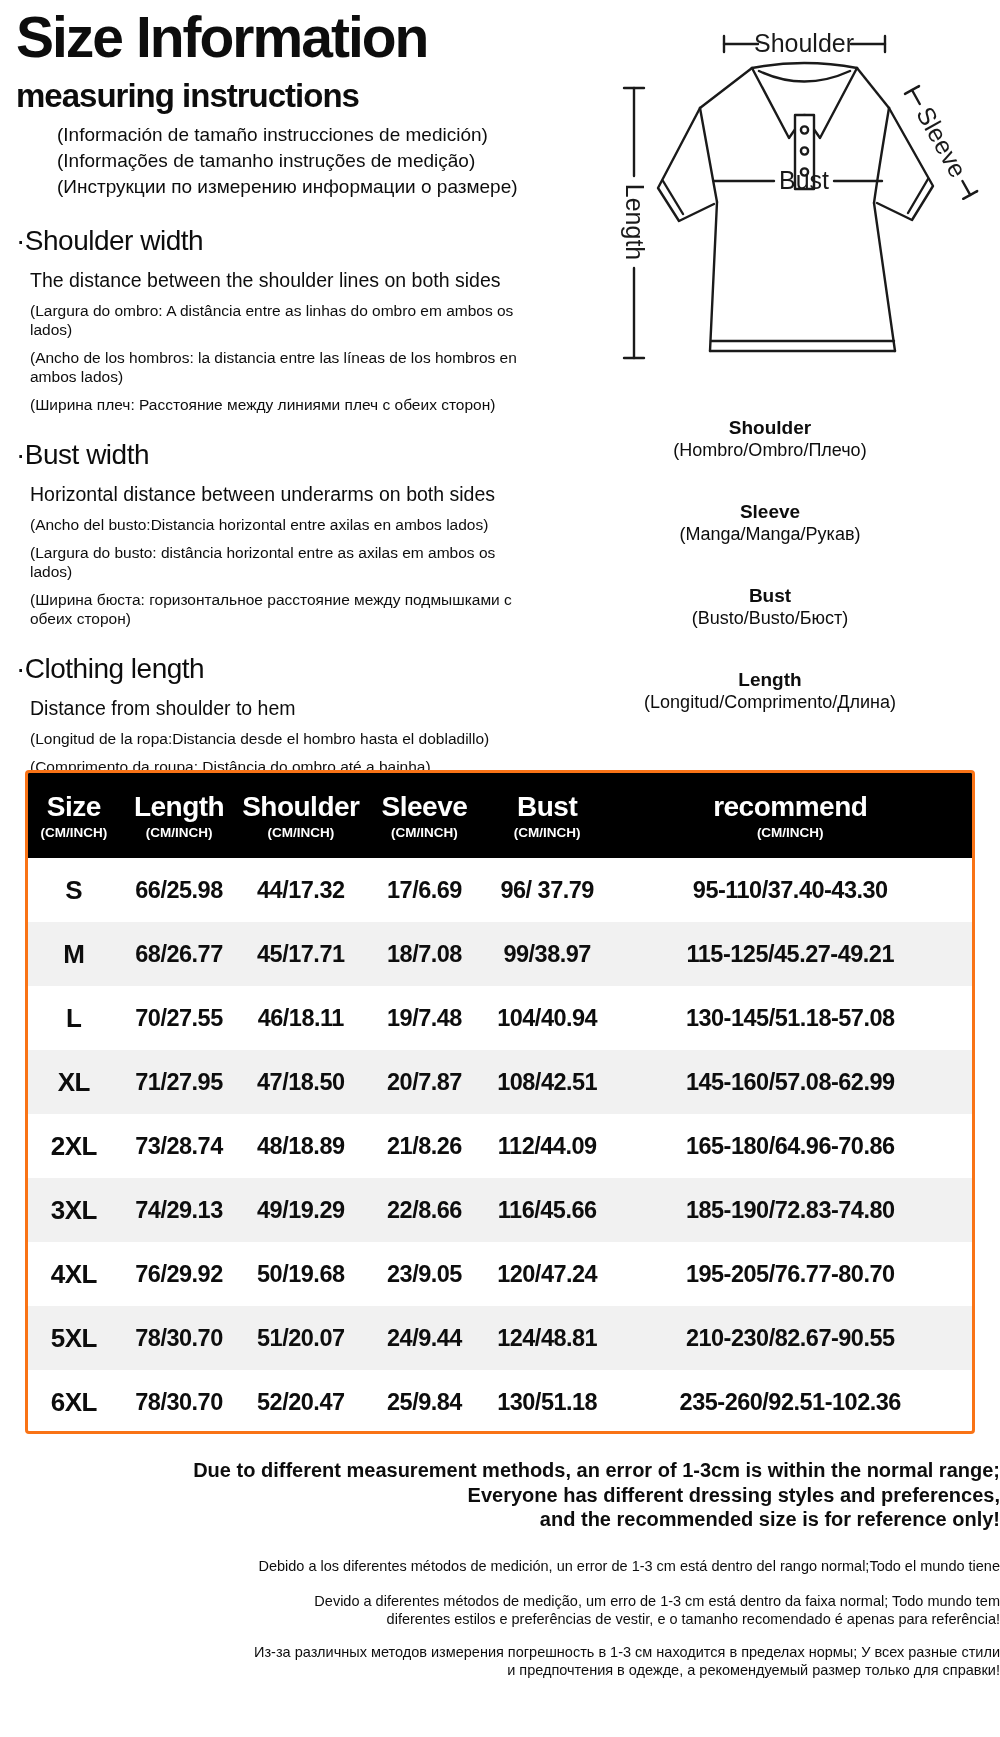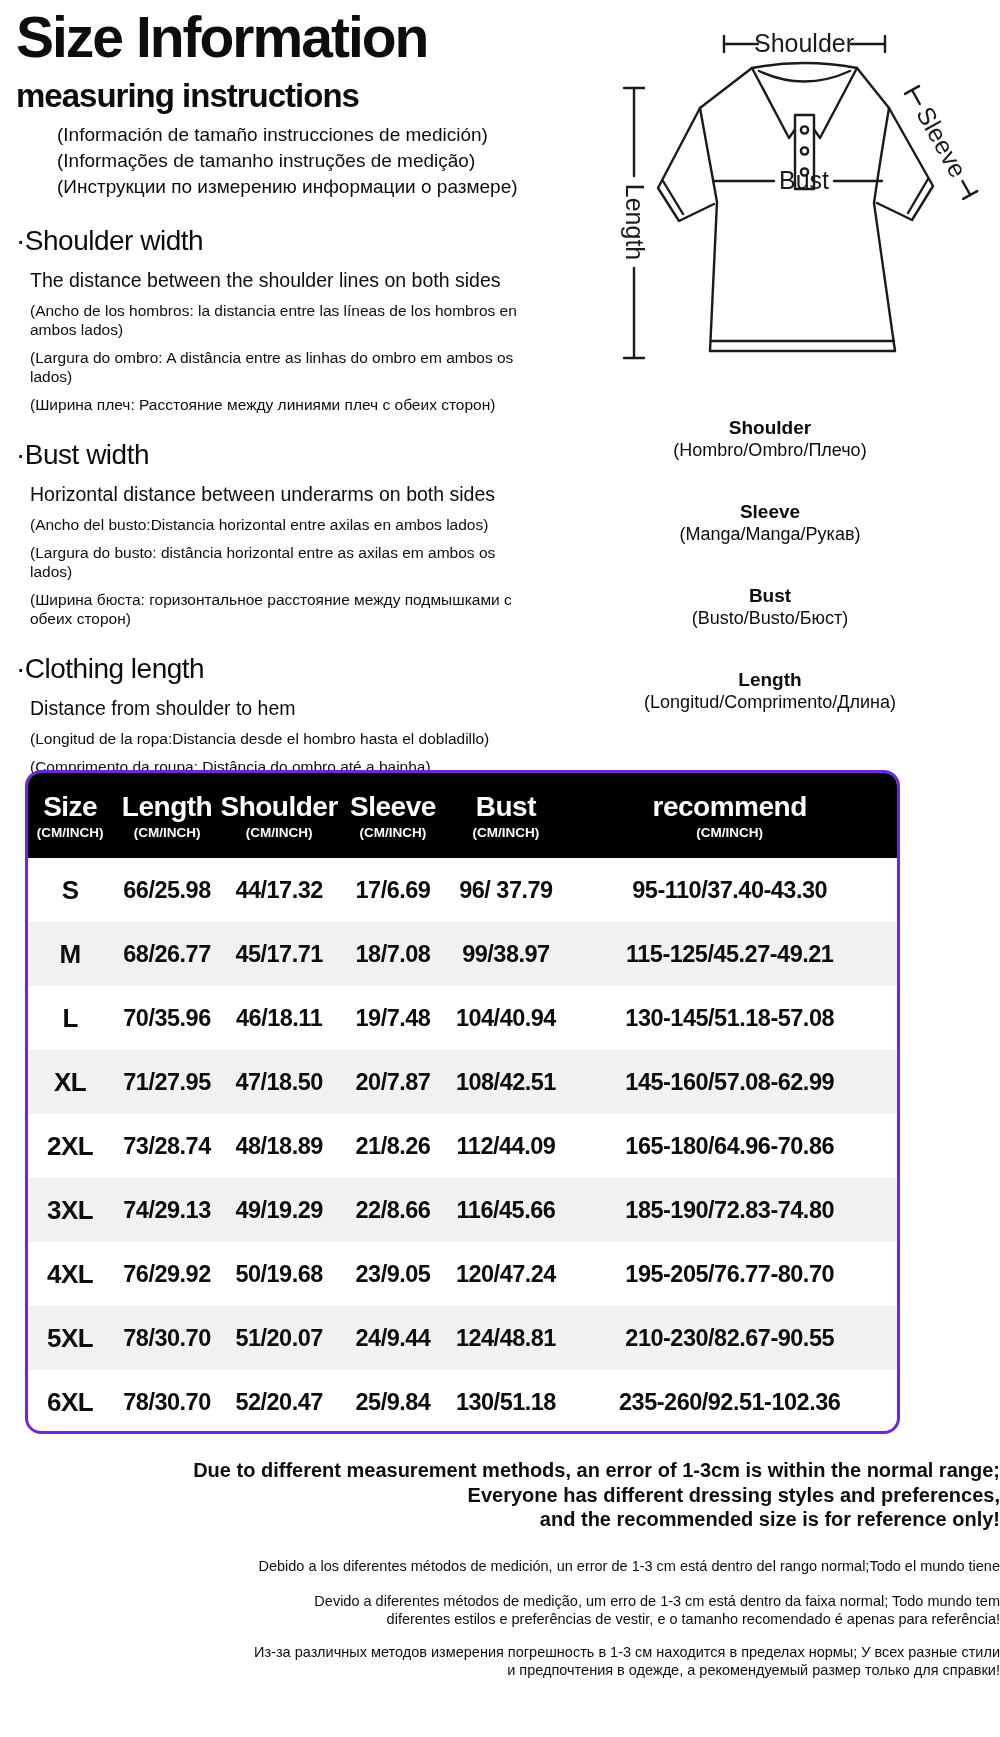--- a/index.html
+++ b/index.html
@@ -22,22 +22,22 @@
   .sec-trans { margin-left:14px; width:510px; }
   .sec-trans div { font-size:15.5px; line-height:19px; margin-top:9px; }
 
   
   .shirt-svg { position:absolute; left:552px; top:16px; width:445px; height:352px; }
   .legend { position:absolute; left:545px; top:416px; width:450px; display:flex; flex-direction:column; gap:38px; text-align:center; }
   .legend-term { font-size:19px; font-weight:bold; line-height:23px; }
   .legend-trans { font-size:18px; line-height:23px; }
 
   
-  .size-table { position:absolute; left:25px; top:770px; width:875px; height:664px;
-    border:3px solid #6d28d9; border-radius:16px; overflow:hidden; background:#fff; }
+  .size-table { position:absolute; left:25px; top:770px; width:950px; height:664px;
+    border:3px solid #f97316; border-radius:4px; overflow:hidden; background:#fff; }
   .thead { height:85px; background:#000; color:#fff; display:flex; }
   .thead .cell { display:flex; flex-direction:column; align-items:center; justify-content:center; }
   .col-title { font-size:28px; font-weight:bold; letter-spacing:-0.5px; line-height:30px; }
   .col-unit { font-size:13.5px; font-weight:bold; margin-top:3px; }
   .trow { height:64px; display:flex; align-items:center; }
   .trow.alt { background:#f1f1f1; }
   .cell { text-align:center; }
   .c0 { width:9.7%; } .c1 { width:12.6%; } .c2 { width:13.2%; }
   .c3 { width:13%; }  .c4 { width:13%; }  .c5 { width:38.5%; }
   .trow .cell { font-size:23.5px; font-weight:bold; letter-spacing:-0.5px; }
@@ -60,22 +60,22 @@
   <div class="subtitle-trans">
     <div>(Información de tamaño instrucciones de medición)</div>
     <div>(Informações de tamanho instruções de medição)</div>
     <div>(Инструкции по измерению информации о размере)</div>
   </div>
 
   <div class="section">
     <div class="sec-heading">·Shoulder width</div>
     <div class="sec-desc">The distance between the shoulder lines on both sides</div>
     <div class="sec-trans">
+      <div>(Largura do ombro: A distância entre as linhas do ombro em ambos os lados)</div>
       <div>(Ancho de los hombros: la distancia entre las líneas de los hombros en ambos lados)</div>
-      <div>(Largura do ombro: A distância entre as linhas do ombro em ambos os lados)</div>
       <div>(Ширина плеч: Расстояние между линиями плеч с обеих сторон)</div>
     </div>
   </div>
 
   <div class="section">
     <div class="sec-heading">·Bust width</div>
     <div class="sec-desc">Horizontal distance between underarms on both sides</div>
     <div class="sec-trans">
       <div>(Ancho del busto:Distancia horizontal entre axilas en ambos lados)</div>
       <div>(Largura do busto: distância horizontal entre as axilas em ambos os lados)</div>
@@ -205,21 +205,21 @@
   <div class="trow alt">
     <div class="cell c0">M</div>
     <div class="cell c1">68/26.77</div>
     <div class="cell c2">45/17.71</div>
     <div class="cell c3">18/7.08</div>
     <div class="cell c4">99/38.97</div>
     <div class="cell c5">115-125/45.27-49.21</div>
   </div>
   <div class="trow">
     <div class="cell c0">L</div>
-    <div class="cell c1">70/35.96</div>
+    <div class="cell c1">70/27.55</div>
     <div class="cell c2">46/18.11</div>
     <div class="cell c3">19/7.48</div>
     <div class="cell c4">104/40.94</div>
     <div class="cell c5">130-145/51.18-57.08</div>
   </div>
   <div class="trow alt">
     <div class="cell c0">XL</div>
     <div class="cell c1">71/27.95</div>
     <div class="cell c2">47/18.50</div>
     <div class="cell c3">20/7.87</div>

